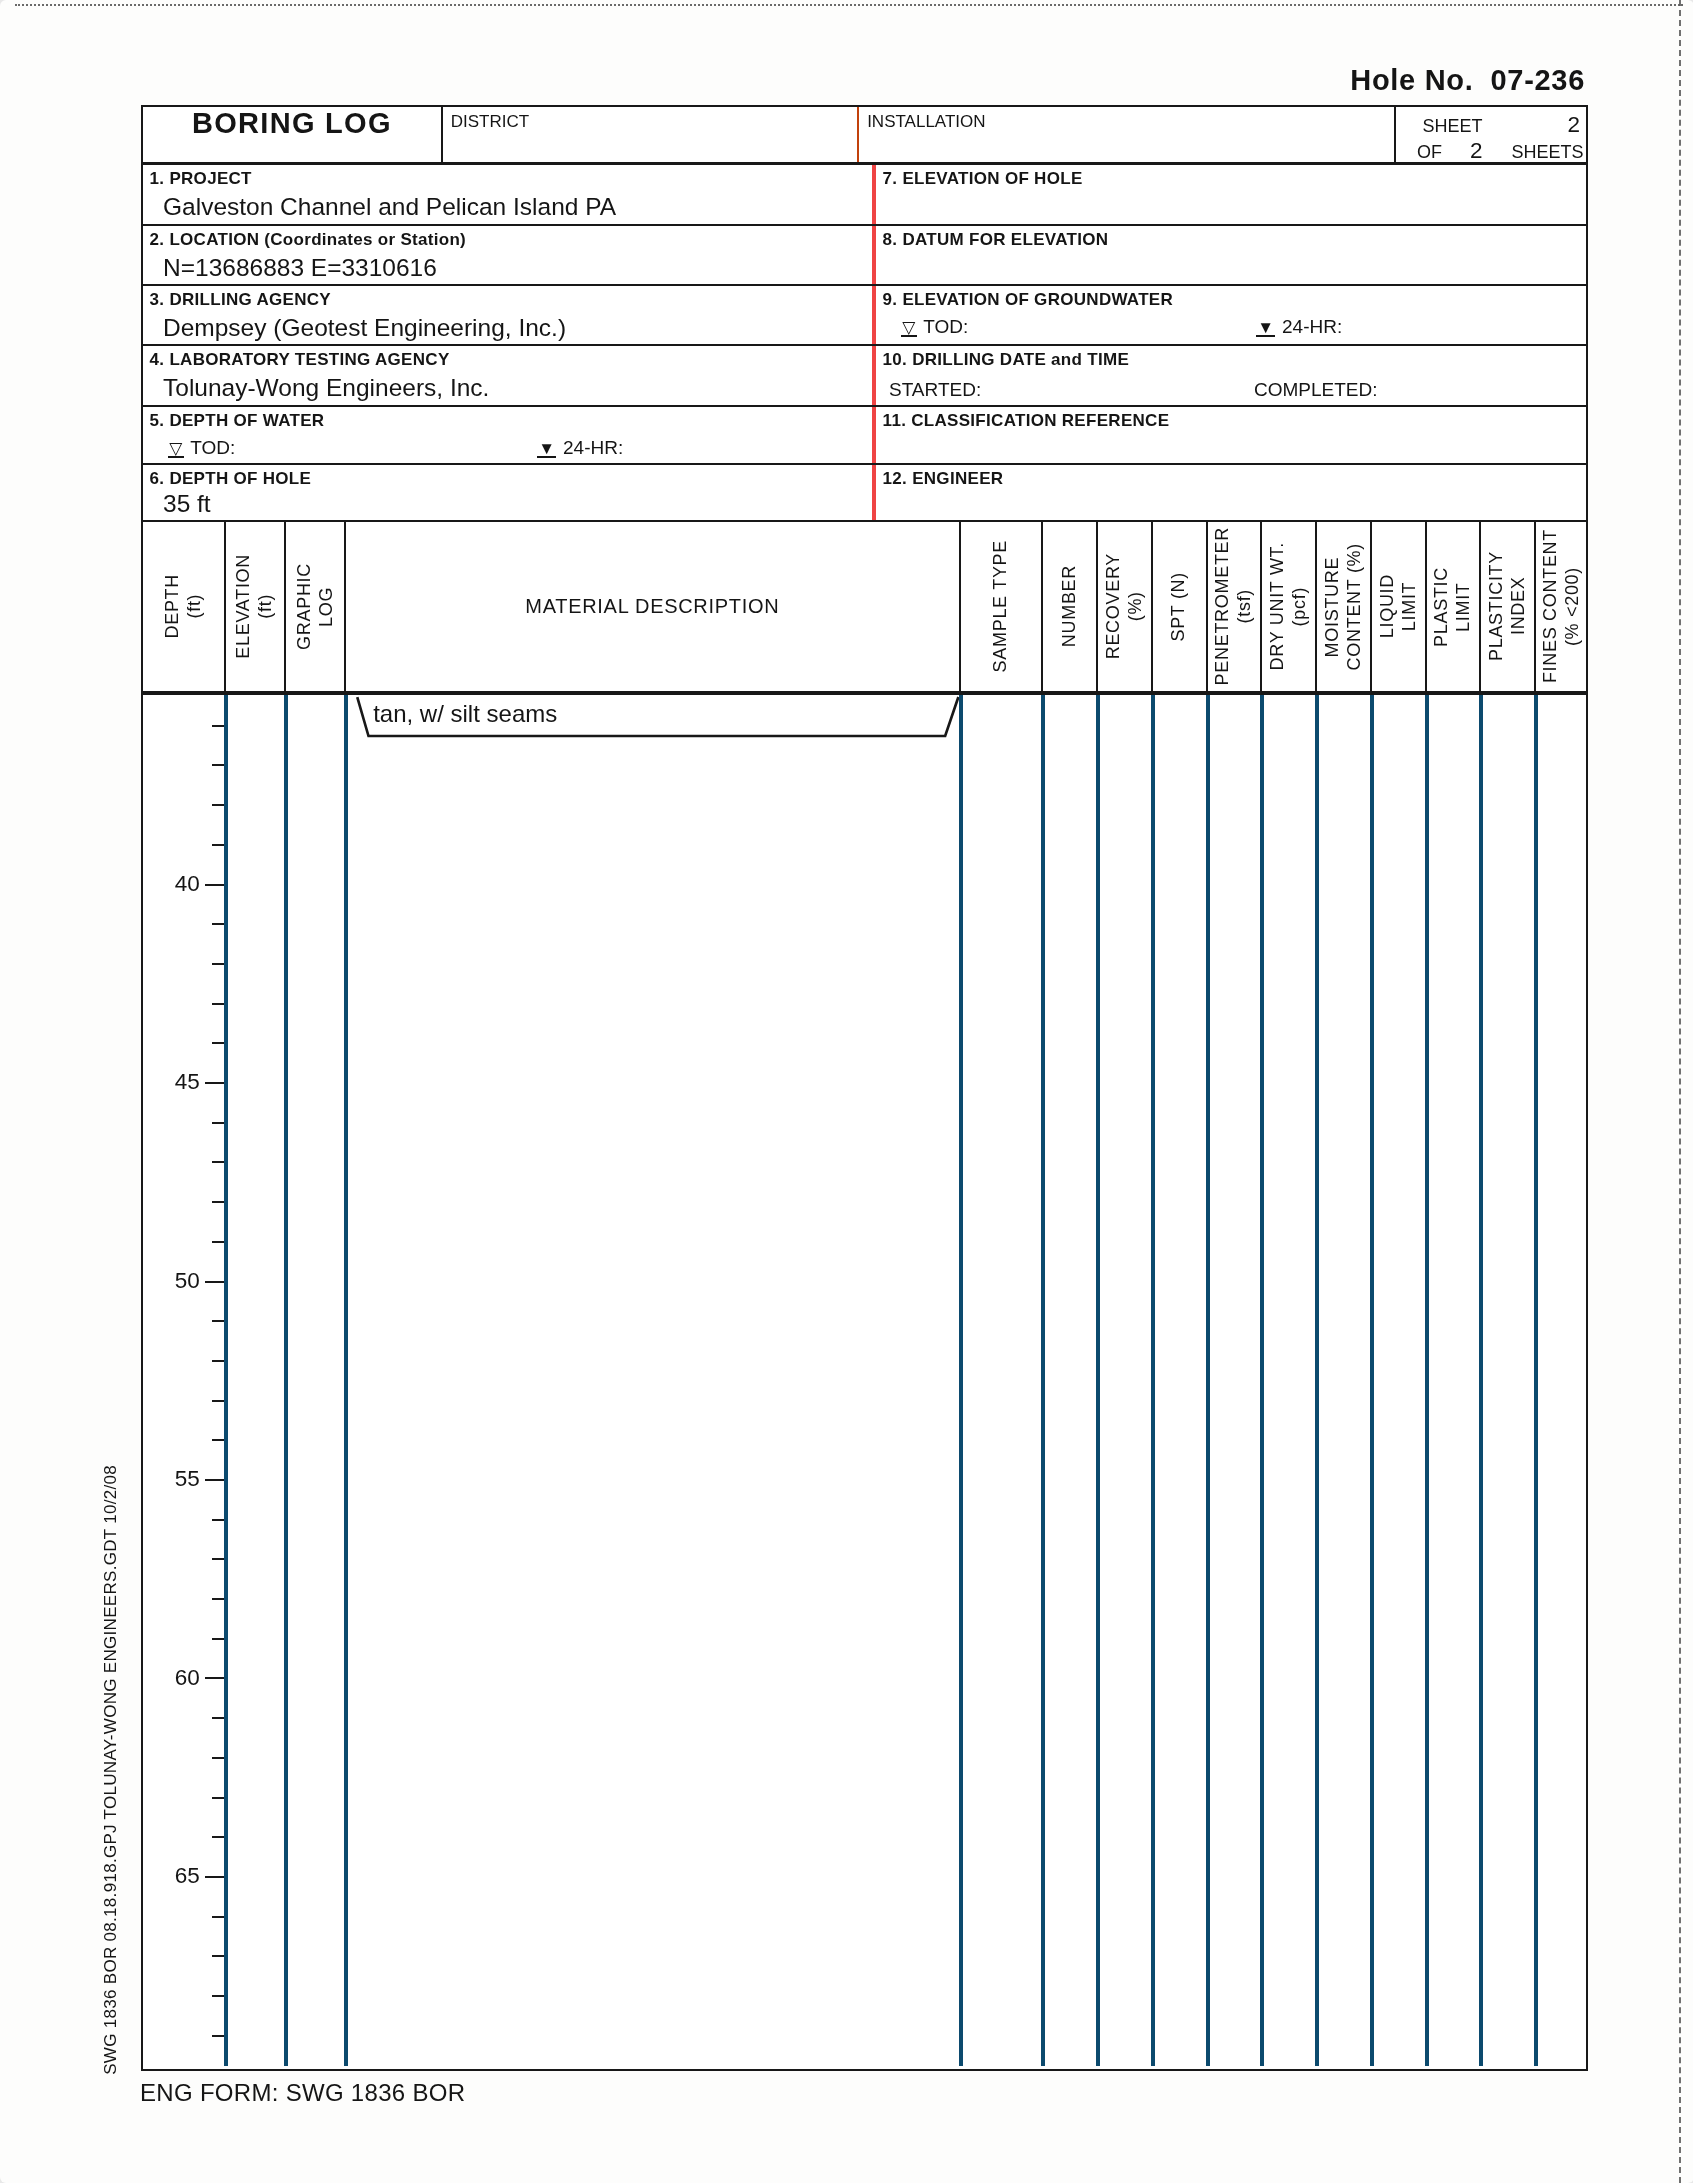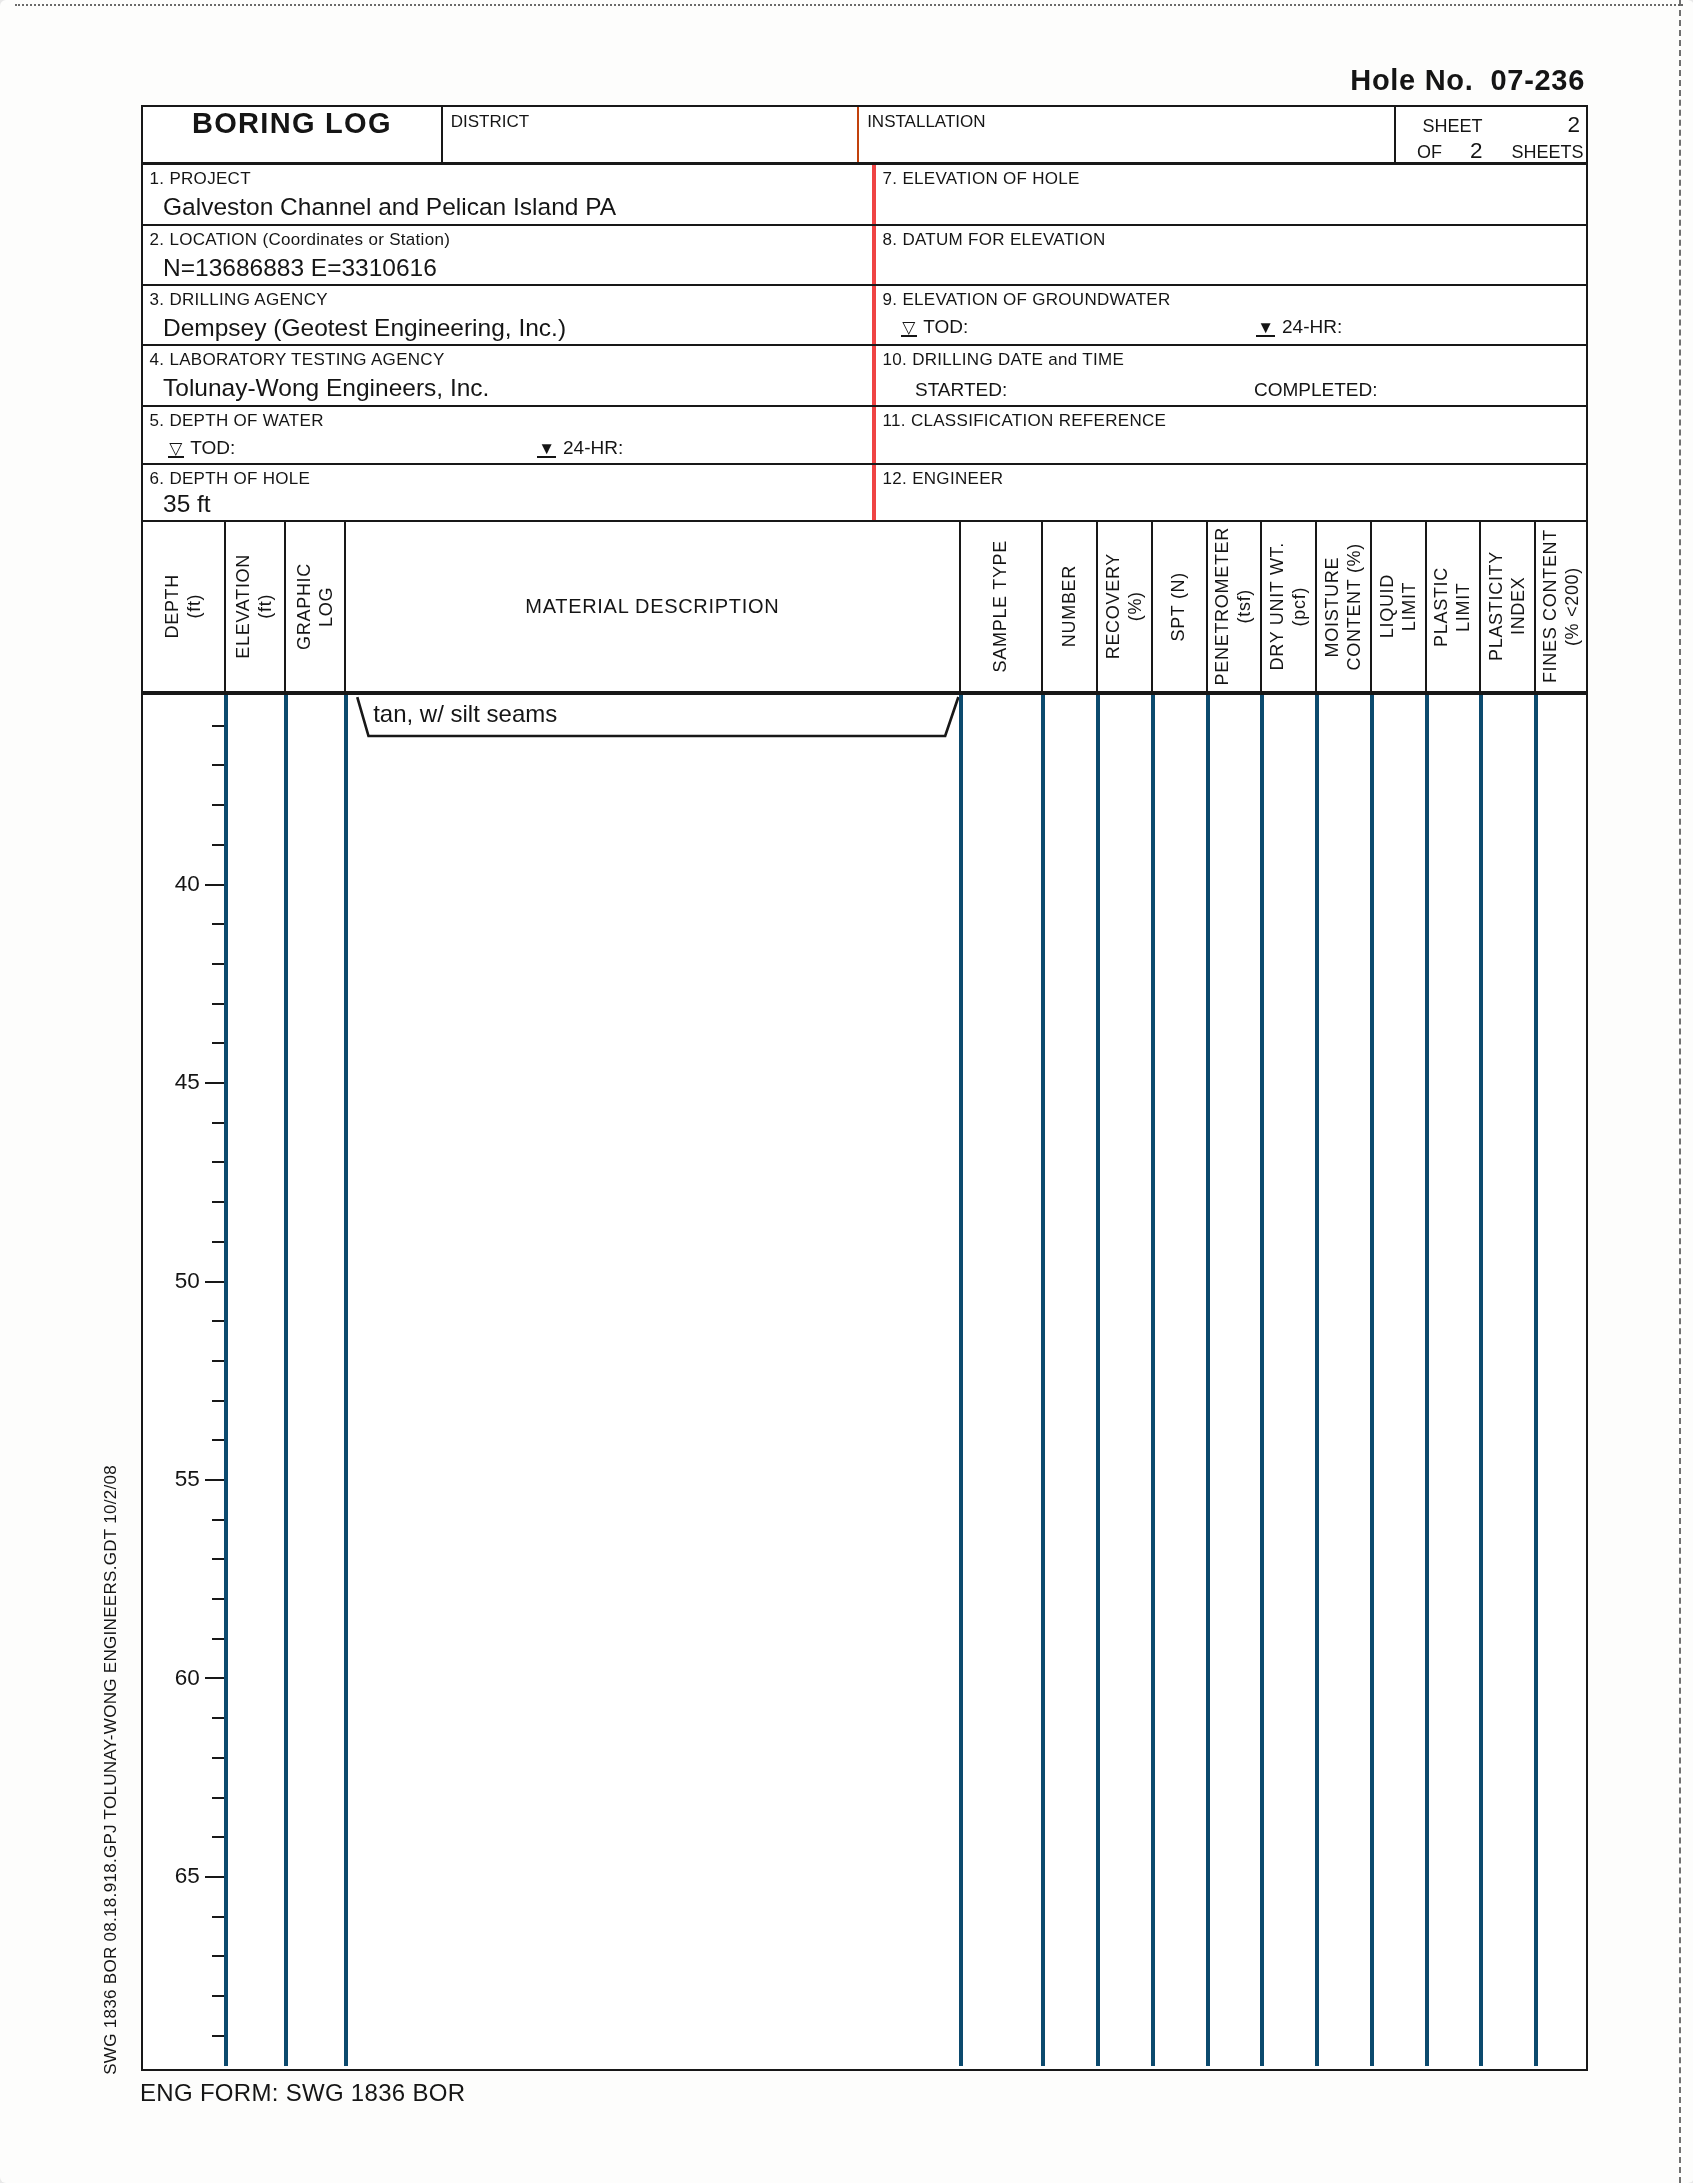--- a/index.html
+++ b/index.html
@@ -30,21 +30,21 @@
   .sheetline1 .num{margin-left:85px;font-size:22.5px;}
   .sheetline2{position:absolute;top:31px;left:21px;font-size:18px;display:flex;align-items:baseline;}
   .sheetline2 .num{margin-left:28px;font-size:22.5px;}
   .sheetline2 .sheets{margin-left:29px;}
 
   
   .irow{display:flex;border-bottom:2px solid #181818;}
   .irow .l{position:relative;width:729px;}
   .irow .r{position:relative;flex:1;border-left:4px solid #ef4444;}
   .h92{height:61px;} .h90{height:60px;} .h88{height:58px;} .h86{height:57px;}
-  .flabel{position:absolute;top:4px;left:6.6px;font-size:17px;letter-spacing:0.3px;white-space:nowrap;}
+  .flabel{position:absolute;top:4px;left:6.6px;font-size:17px;letter-spacing:0.3px;white-space:nowrap;font-weight:bold;}
   .fvalue{position:absolute;top:28px;left:20px;font-size:24.5px;white-space:nowrap;}
   .subline{position:absolute;top:30px;font-size:19px;white-space:nowrap;}
   .wsym{display:inline-block;line-height:.9;border-bottom:2px solid #151515;padding:0 1.3px;margin-right:6.6px;font-size:17px;}
 
   
   .lheader{display:flex;height:173px;border-bottom:4px solid #181818;}
   .lheader .hc{display:flex;align-items:center;justify-content:center;height:100%;}
   .lheader .hc + .hc{border-left:2px solid #181818;}
   .w-depth{width:81px;} .w-elev{width:61px;} .w-graph{width:60px;}
   .w-desc{width:617px;} .w-stype{width:83px;} .w-s{width:55px;} .w-slast{width:52px;}
@@ -140,21 +140,21 @@
       </div>
     </div>
 
     <div class="irow h92">
       <div class="l">
         <span class="flabel">4. LABORATORY TESTING AGENCY</span>
         <span class="fvalue">Tolunay-Wong Engineers, Inc.</span>
       </div>
       <div class="r">
         <span class="flabel">10. DRILLING DATE and TIME</span>
-        <span class="subline" style="left:39px;top:33px;">STARTED:</span>
+        <span class="subline" style="left:13px;top:33px;">STARTED:</span>
         <span class="subline" style="left:378px;top:33px;">COMPLETED:</span>
       </div>
     </div>
 
     <div class="irow h88">
       <div class="l">
         <span class="flabel">5. DEPTH OF WATER</span>
         <span class="subline" style="left:25px;">
           <span class="wsym">▽</span><span>TOD:</span>
         </span>

